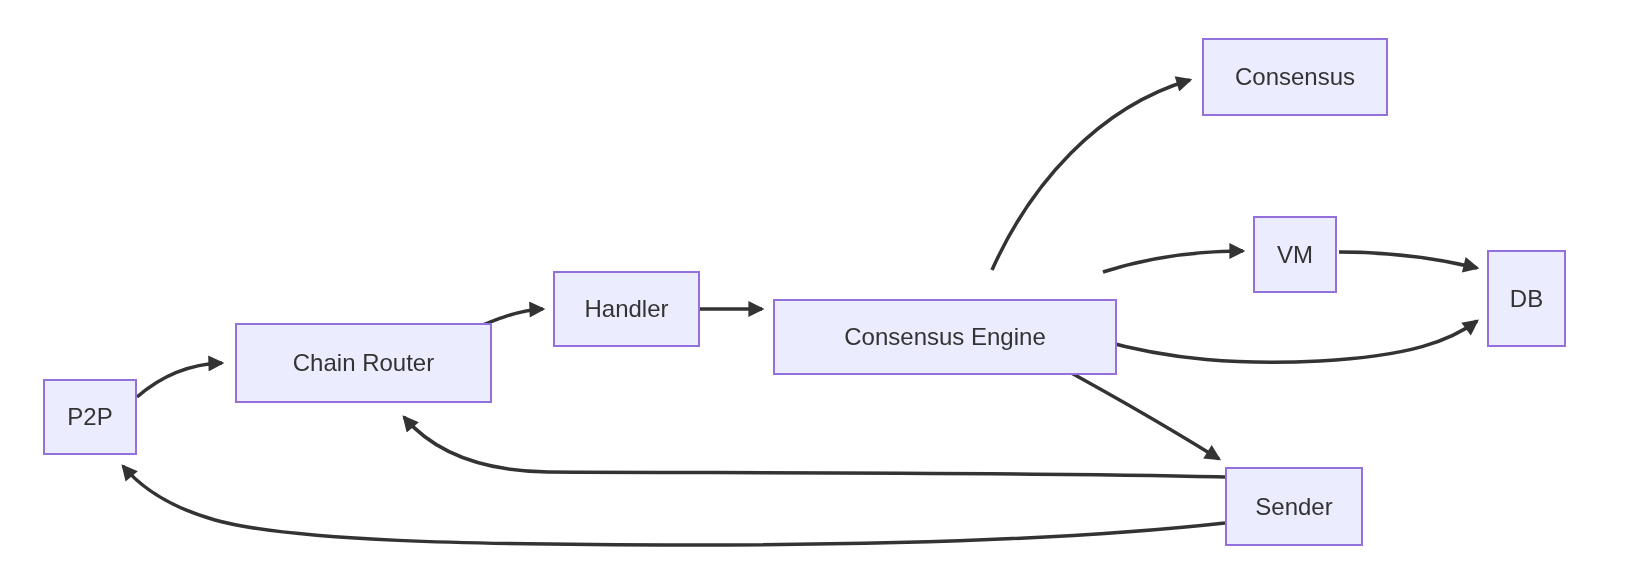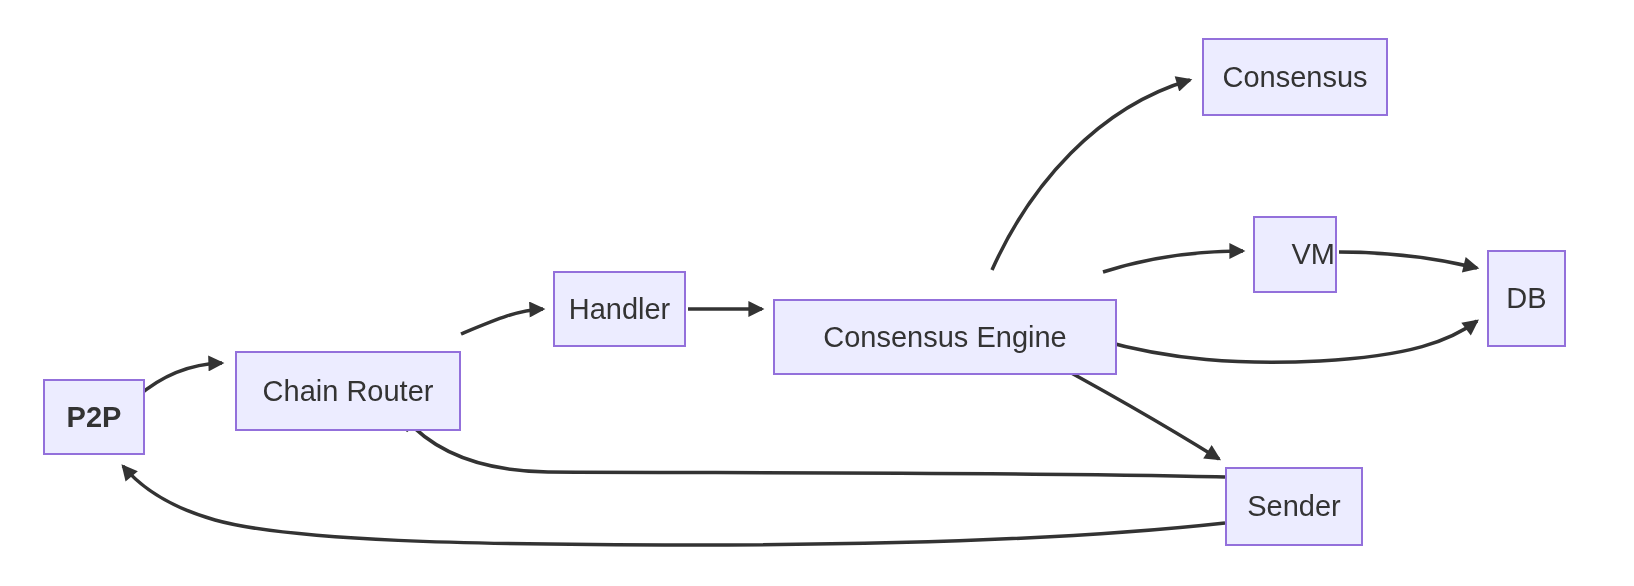--- a/index.html
+++ b/index.html
@@ -25,21 +25,21 @@
     position: absolute;
     box-sizing: border-box;
     background: #ECECFF;
     border: 2px solid #9370DB;
     display: flex;
     align-items: center;
     justify-content: center;
   }
   .node-label {
     color: #333333;
-    font-size: 29px;
+    font-size: 24px;
     line-height: 1;
     white-space: nowrap;
     user-select: none;
   }
 </style>
 </head>
 <body>
 
 <div id="canvas">
 
@@ -64,41 +64,41 @@
 
     <path class="edge" d="M 1100,340 C 1170,360 1240,365 1320,361 C 1410,356 1450,341 1477,321" marker-end="url(#arrow)"></path>
 
     <path class="edge" d="M 1027,349 C 1085,380 1158,421 1219,459" marker-end="url(#arrow)"></path>
 
     <path class="edge" d="M 1225,477 C 1050,472 720,473 548,472 C 478,471 432,450 404,417" marker-end="url(#arrow)"></path>
 
     <path class="edge" d="M 1225,523 C 1080,539 880,545 690,545 C 470,545 290,541 215,520 C 166,506 138,484 123,466" marker-end="url(#arrow)"></path>
   </svg>
 
-  <div class="node" style="left:43px; top:379px; width:102px; height:76px;font-weight:bold;">
+  <div class="node" style="left:43px; top:379px; width:94px; height:76px;">
     <span class="node-label">P2P</span>
   </div>
 
-  <div class="node" style="left:235px; top:323px; width:226px; height:80px;margin-top:28px;">
+  <div class="node" style="left:235px; top:323px; width:257px; height:80px;">
     <span class="node-label">Chain Router</span>
   </div>
 
-  <div class="node" style="left:553px; top:271px; width:133px; height:76px;">
+  <div class="node" style="left:553px; top:271px; width:147px; height:76px;">
     <span class="node-label">Handler</span>
   </div>
 
   <div class="node" style="left:773px; top:271px; width:344px; height:76px;margin-top:28px;">
     <span class="node-label">Consensus Engine</span>
   </div>
 
   <div class="node" style="left:1202px; top:38px; width:186px; height:78px;">
     <span class="node-label">Consensus</span>
   </div>
 
-  <div class="node" style="left:1253px; top:216px; width:84px; height:77px;justify-content:flex-end;">
+  <div class="node" style="left:1253px; top:216px; width:84px; height:77px;">
     <span class="node-label">VM</span>
   </div>
 
   <div class="node" style="left:1487px; top:250px; width:79px; height:97px;">
     <span class="node-label">DB</span>
   </div>
 
   <div class="node" style="left:1225px; top:467px; width:138px; height:79px;justify-content:center;">
     <span class="node-label">Sender</span>
   </div>

